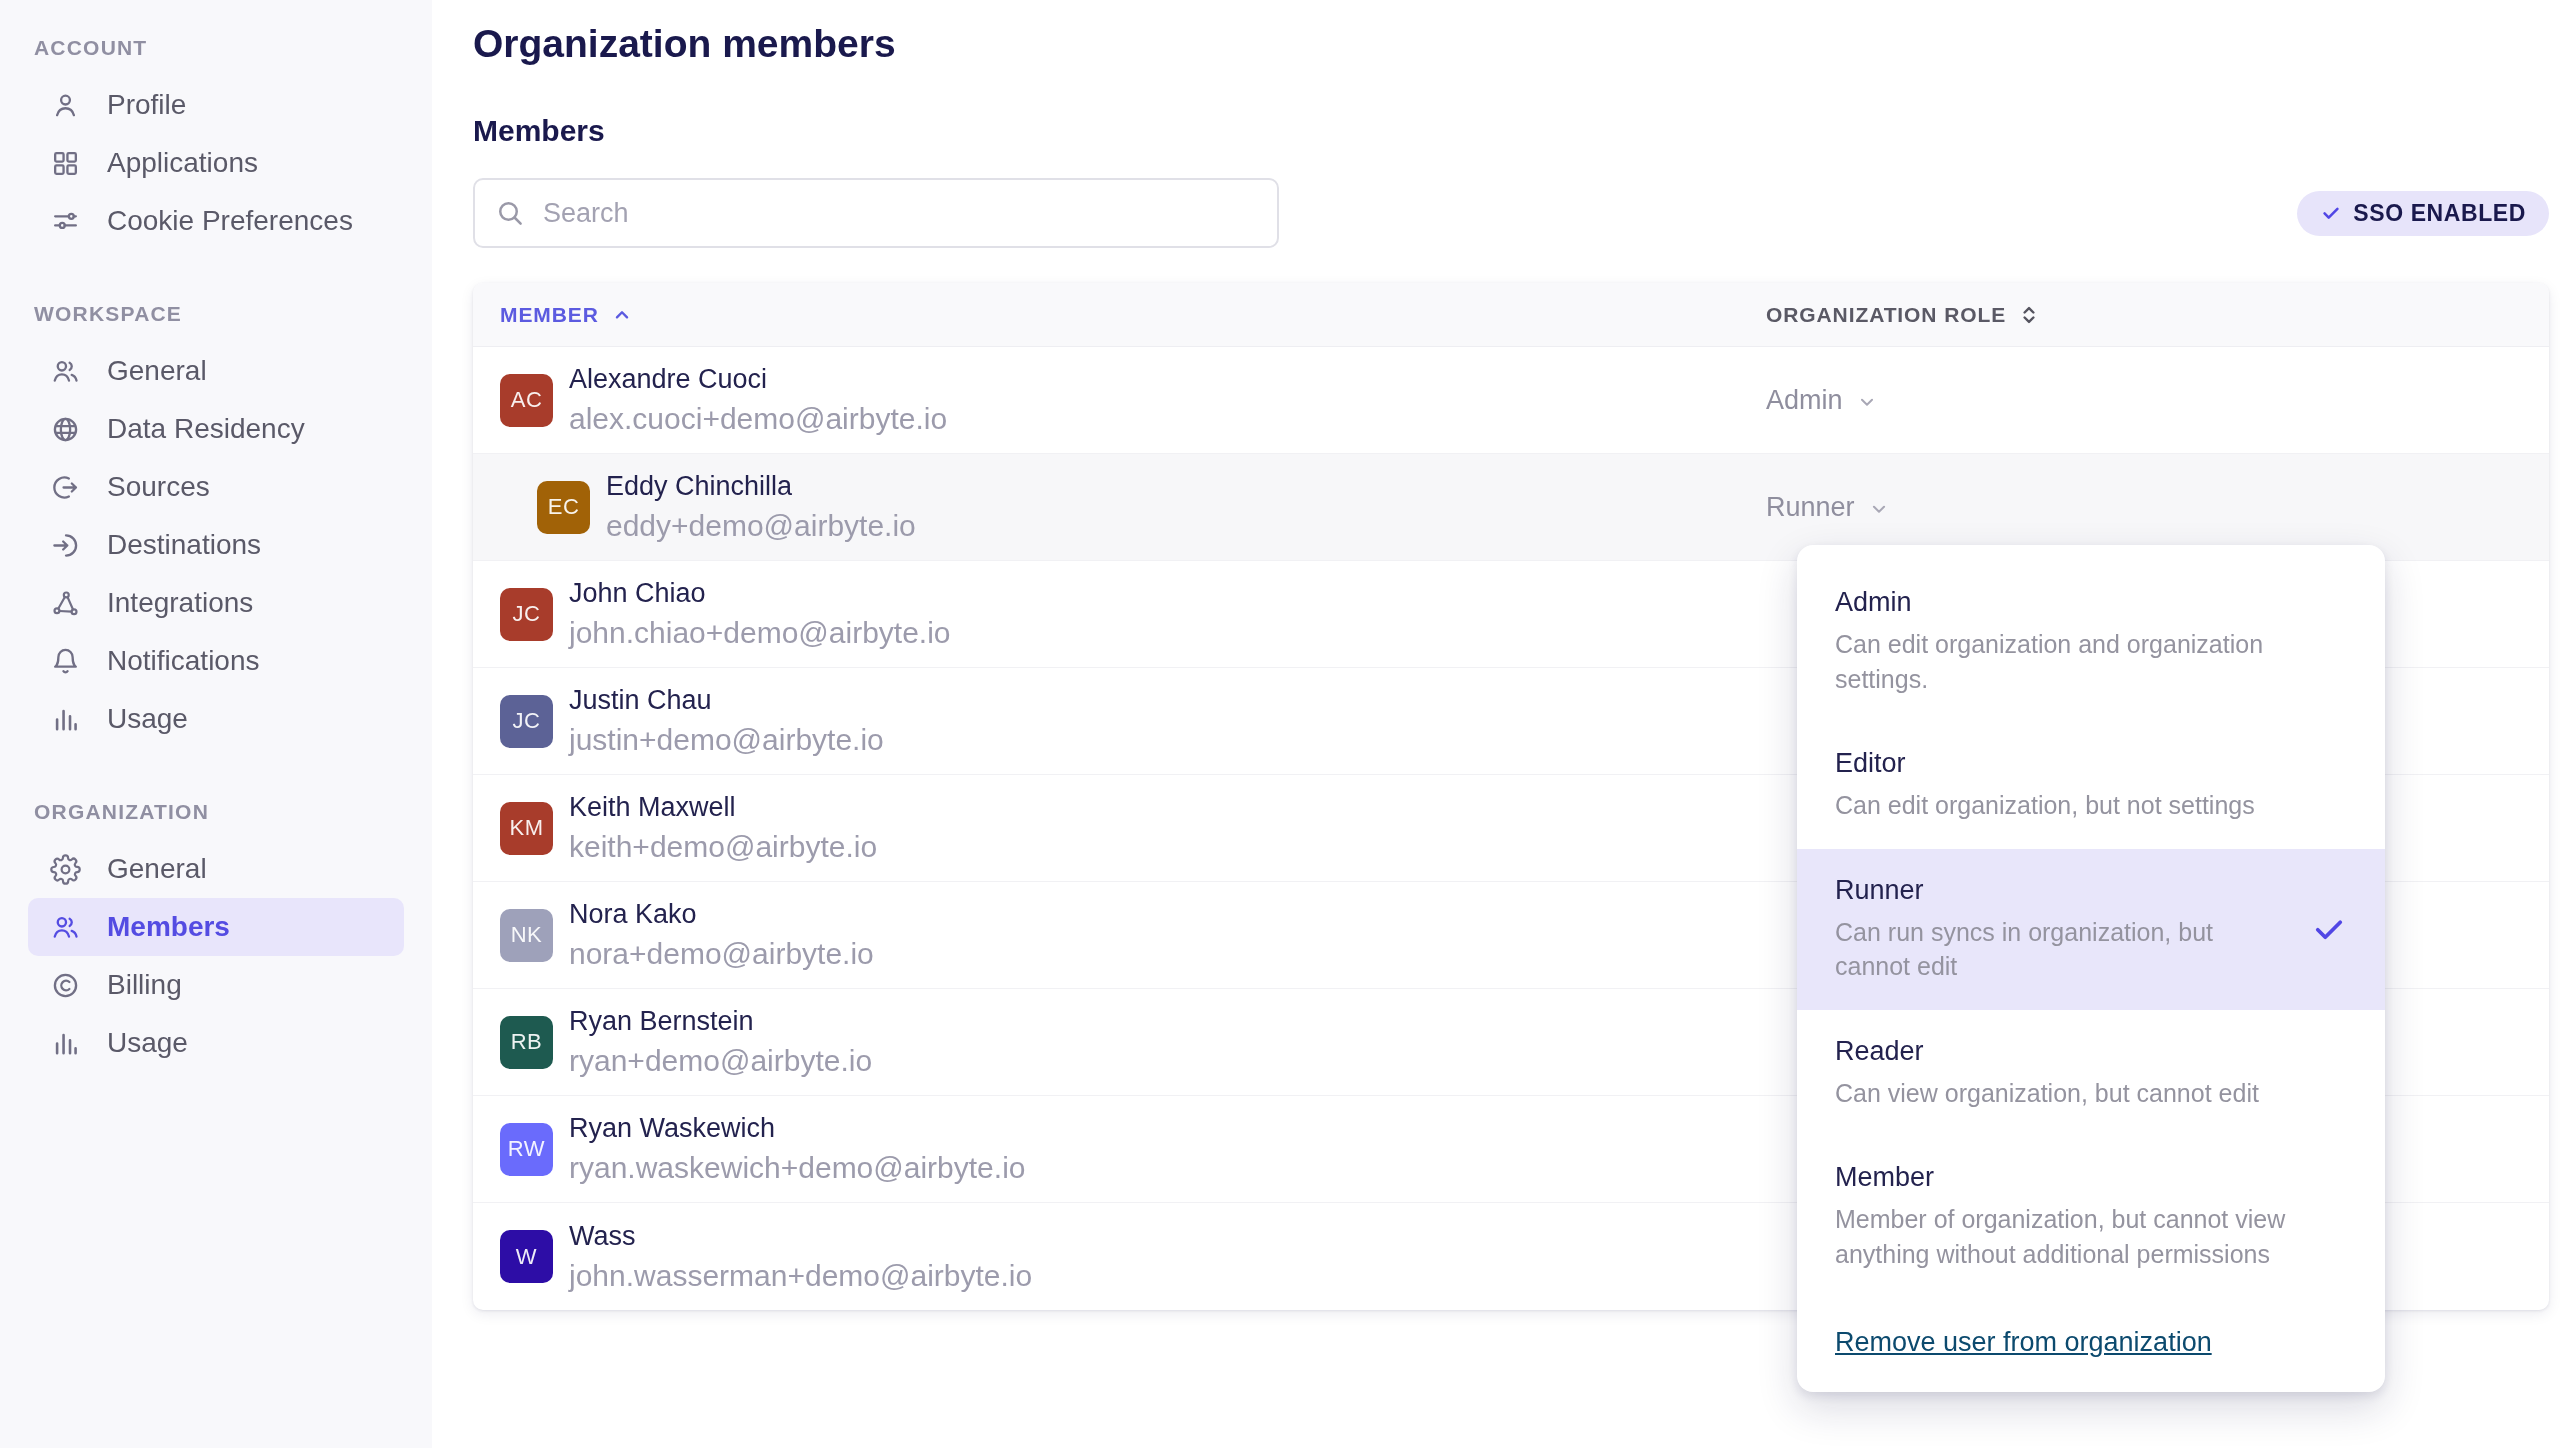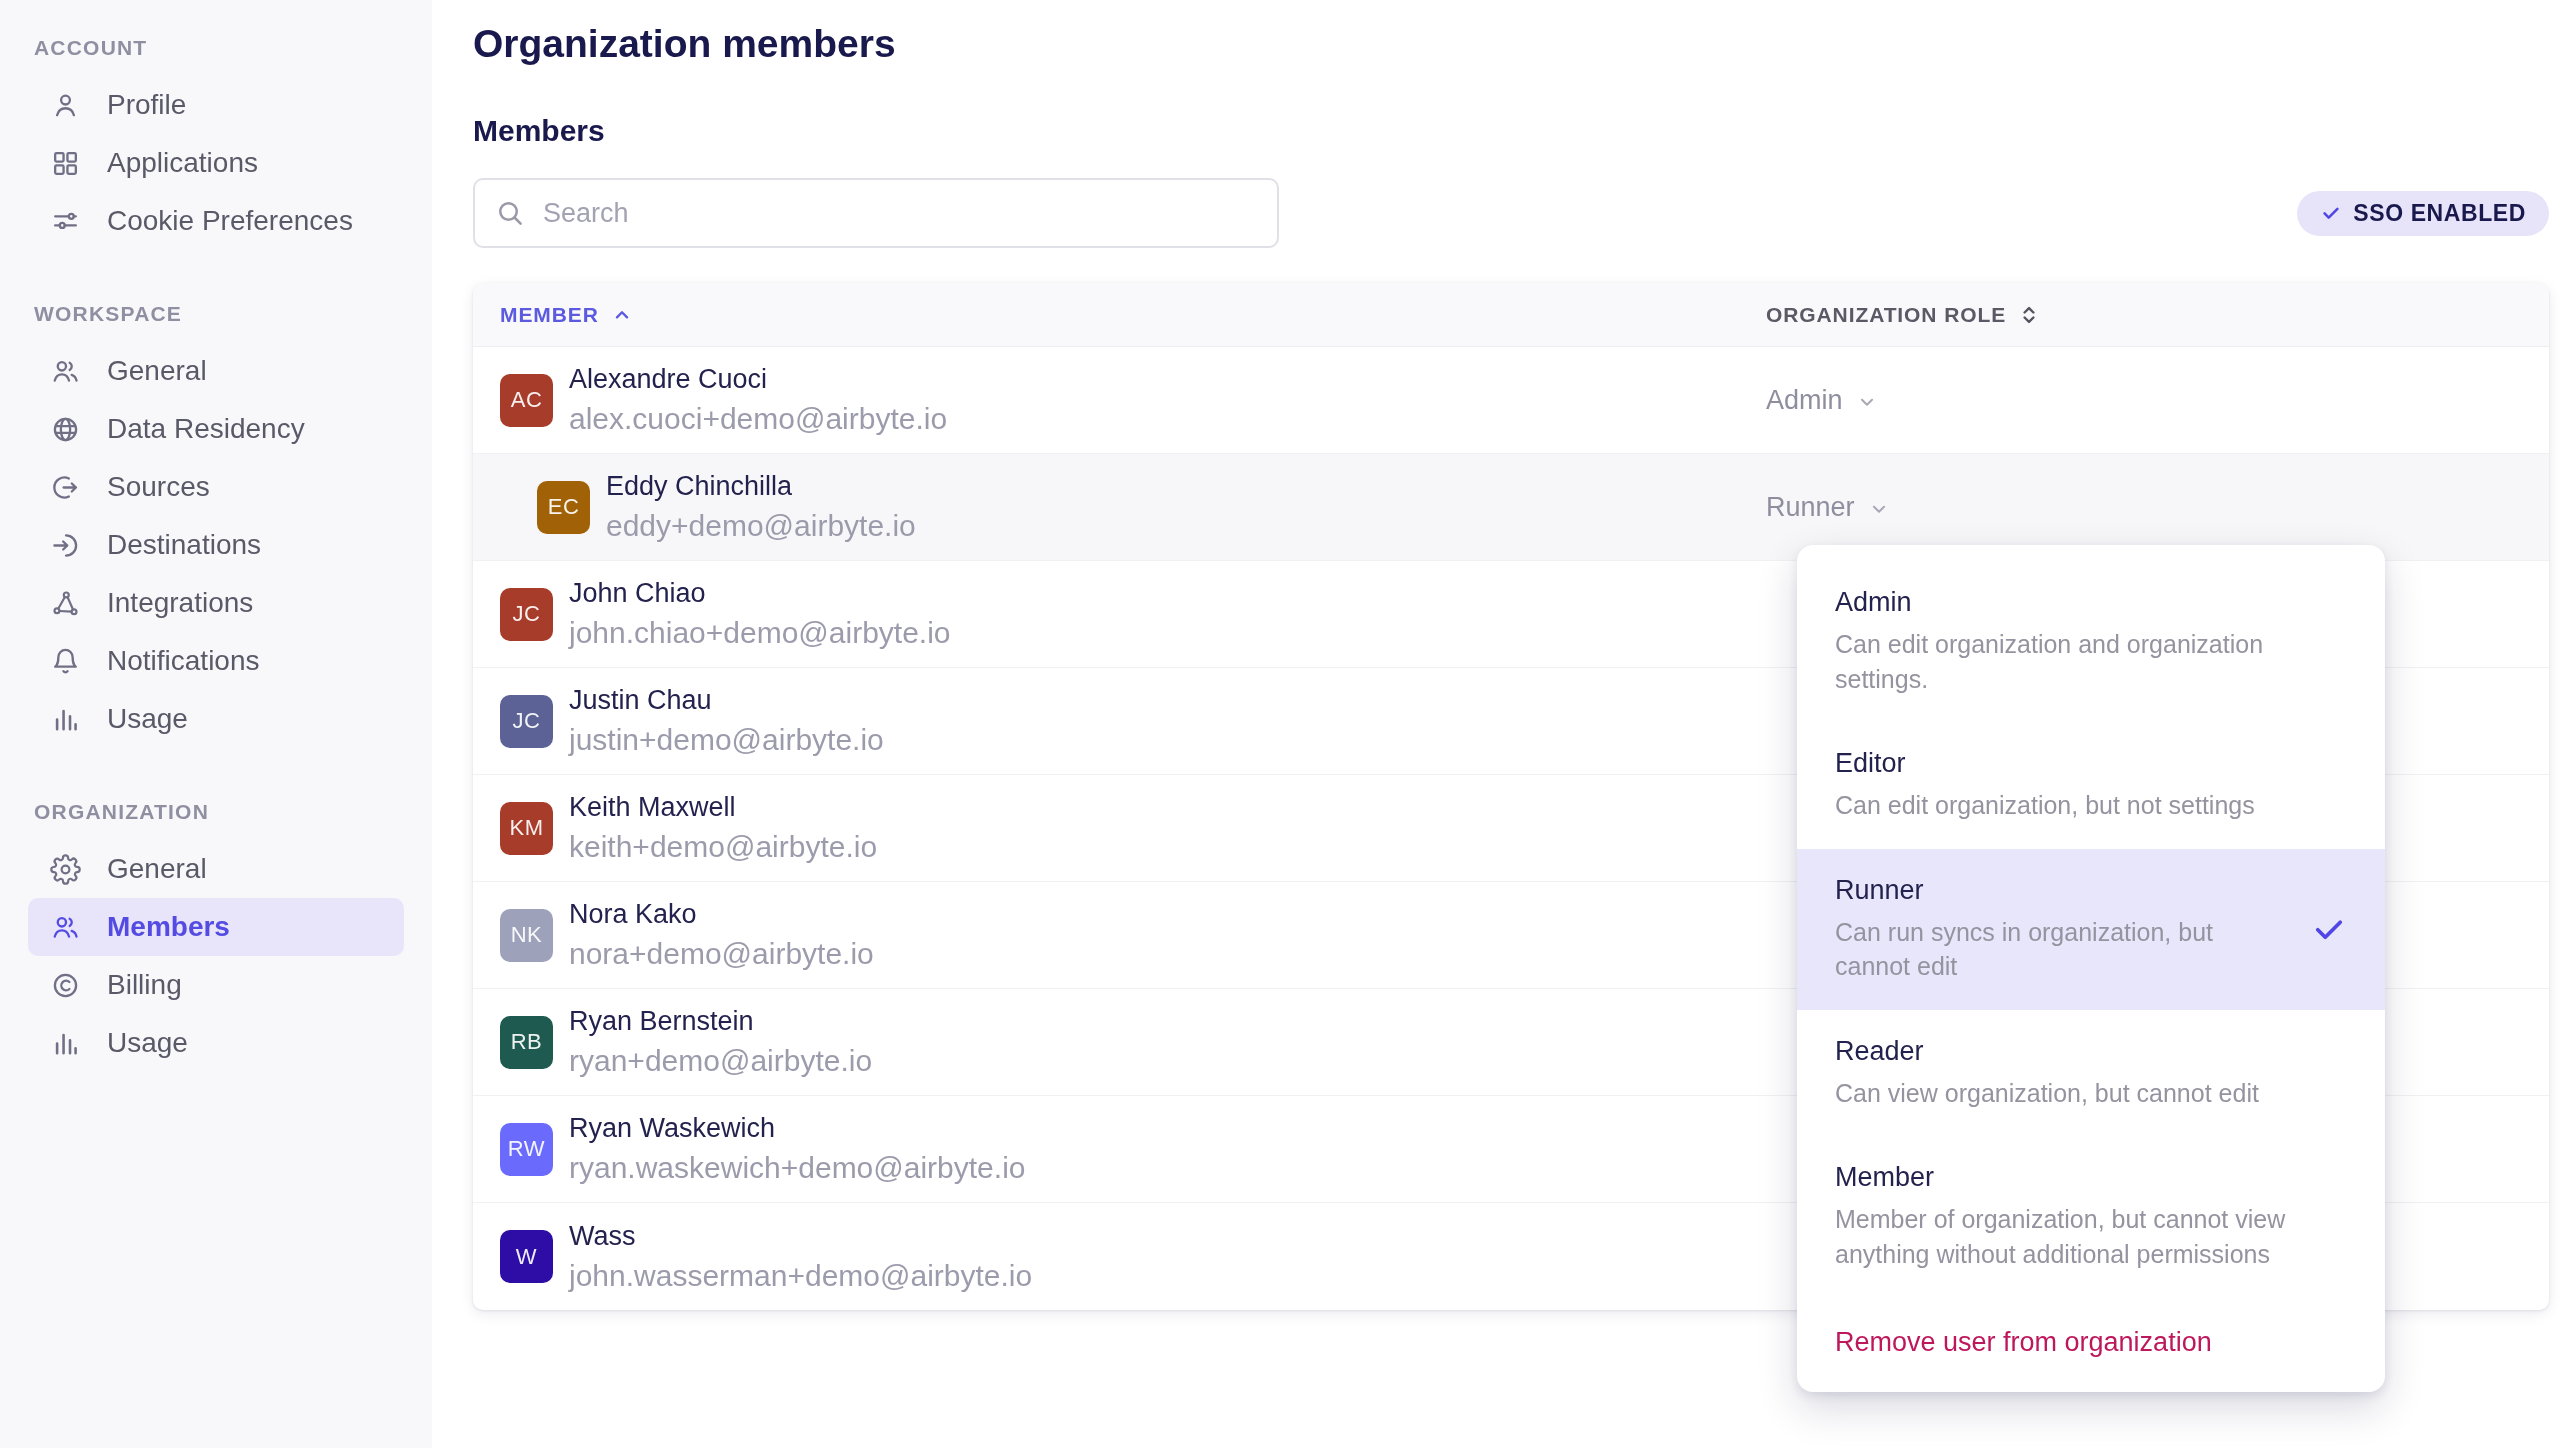--- a/index.html
+++ b/index.html
@@ -107,21 +107,21 @@
   .dd-item { display: flex; align-items: center; padding: 26px 38px; cursor: pointer; }
   .dd-item.selected { background: #E8E6FA; }
   .dd-text { flex: 1; min-width: 0; }
   .dd-title { font-size: 27px; color: #23224E; margin-bottom: 9px; }
   .dd-desc { font-size: 25px; color: #94939F; line-height: 1.38; }
   .dd-item-admin .dd-desc { max-width: 480px; }
   .dd-item-runner .dd-desc { max-width: 410px; }
   .dd-item-member .dd-desc { max-width: 478px; }
   .dd-check { color: #5146E5; flex-shrink: 0; margin-left: 16px; }
   .dd-danger {
-    padding: 30px 38px 12px 38px; font-size: 27px; color: #be185d; cursor: pointer;
+    padding: 30px 38px 12px 38px; font-size: 27px; color: #0c4a6e; cursor: pointer; text-decoration: underline;
   }
 </style>
 </head>
 <body>
 
 <nav class="sidebar">
 
   <div class="nav-section">
     <div class="section-label">ACCOUNT</div>
     <div class="nav-item">

